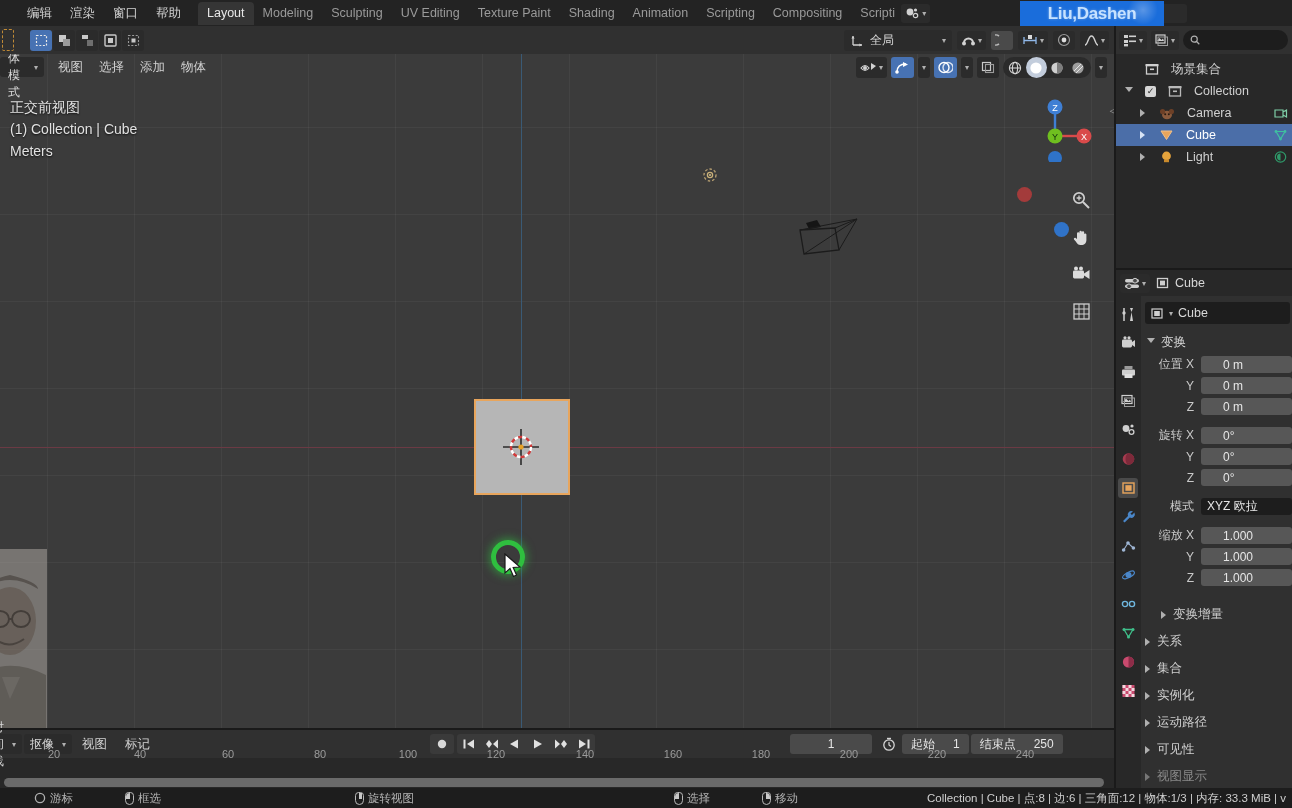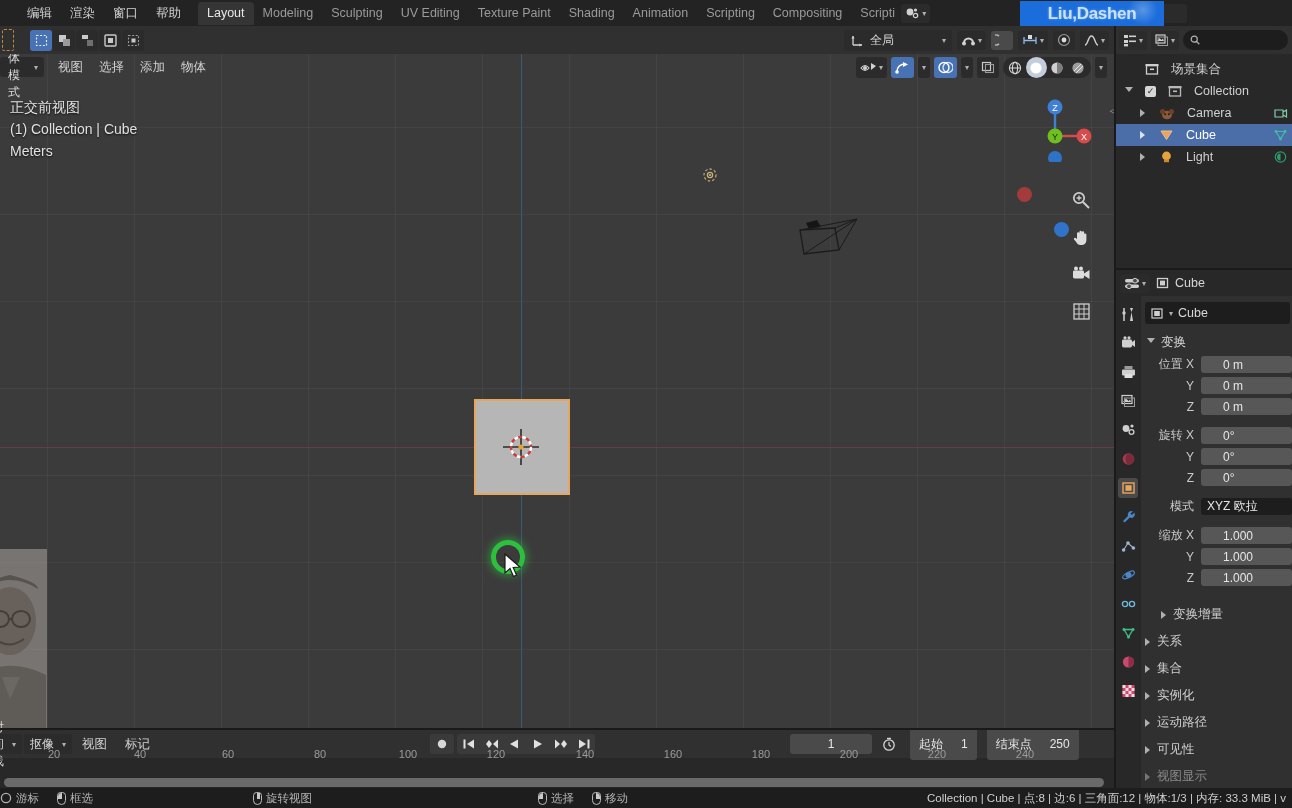--- a/index.html
+++ b/index.html
@@ -77,21 +77,21 @@
   .tl-header { position:absolute; left:0; top:0; width:1115px; height:28px; background:#303030; display:flex; align-items:center; }
   .tl-left { display:flex; align-items:center; gap:2px; padding-left:0; }
   .tl-drop { background:#2b2b2b;border-radius:3px;height:20px;display:flex;align-items:center;padding:0 6px;gap:8px; }
   .tl-mi { padding:3px 8px; font-size:12.5px; color:#d2d2d2; }
   .playbar { position:absolute; left:430px; top:4px; display:flex; align-items:center; gap:3px; }
   .pb-rec { width:24px;height:20px;background:#3a3a3a;border-radius:3px;display:flex;align-items:center;justify-content:center; }
   .pbgrp { display:flex; background:#3a3a3a; border-radius:3px; overflow:hidden; }
   .pbgrp div { width:23px;height:20px;display:flex;align-items:center;justify-content:center; }
   .framefield { position:absolute; left:790px; top:4px; width:82px; height:20px; background:#4a4a4a; border-radius:3px; display:flex; align-items:center; justify-content:center; font-size:12px; color:#e6e6e6;}
   .rangegrp { position:absolute; left:878px; top:4px; height:20px; display:flex; align-items:center; gap:2px; }
-  .rng { background:#4a4a4a; border-radius:3px; height:20px; display:flex; align-items:center; padding:16px 9px; gap:18px; font-size:12px; color:#e6e6e6;margin-left:8px;}
+  .rng { background:#4a4a4a; border-radius:3px; height:20px; display:flex; align-items:center; padding:4px 9px; gap:18px; font-size:12px; color:#e6e6e6;}
   .tl-ruler { position:absolute; left:0; top:17px; width:1081px; height:18px; }
   .tl-ruler span { position:absolute; top:1px; font-size:11px; color:#9b9b9b; transform:translateX(-50%); }
   .tl-scroll { position:absolute; left:4px; top:48px; width:1100px; height:9px; background:#6a6a6a; border-radius:5px; }
 
   
   .outliner { position:absolute; left:1115px; top:54px; width:177px; height:216px; background:#282828; padding-top:4px; }
   .orow { height:22px; display:flex; align-items:center; font-size:12.5px; color:#d0d0d0; padding-left:4px; gap:12px; position:relative;}
   .orow.sel { background:#4b6ea8; }
   .tri { width:0;height:0;border-left:5px solid #b0b0b0;border-top:4px solid transparent;border-bottom:4px solid transparent; }
   .tri.down { border-left:4px solid transparent;border-right:4px solid transparent;border-top:5px solid #b0b0b0; }
@@ -107,21 +107,21 @@
   .breadcrumb { height:22px; margin:2px 2px 6px 4px; background:#1d1d1d; border-radius:3px; display:flex; align-items:center; gap:5px; padding:0 5px; }
   .sect { display:flex; align-items:center; gap:6px; padding:4px 0 4px 6px; font-size:12.5px; color:#d8d8d8; }
   .prow { display:flex; align-items:center; height:19px; margin-bottom:2px; }
   .plabel { width:60px; text-align:right; padding-right:7px; font-size:12px; color:#c9c9c9; }
   .pfield { flex:1; height:17px; background:#575757; border-radius:3px; display:flex; align-items:center; padding-left:22px; font-size:12px; color:#e6e6e6; margin-right:0;}
   .pfield.dark { background:#1d1d1d; padding-left:6px; }
   .sect2 { display:flex; align-items:center; gap:7px; padding:5px 0 5px 4px; font-size:12.5px; color:#cfcfcf; }
 
   
   .statusbar { position:absolute; left:0; top:788px; width:1292px; height:20px; background:#1d1d1d; display:flex; align-items:center; font-size:11.5px; color:#b4b4b4; }
-  .sb-item { display:flex; align-items:center; gap:4px; margin-right:18px; }
+  .sb-item { display:flex; align-items:center; gap:4px; margin-right:18px;padding-left:34px; }
   .mouseicon { width:9px;height:13px;border:1px solid #b9b9b9;border-radius:4px 4px 5px 5px; position:relative; }
   .mouseicon.l::before{content:"";position:absolute;left:0;top:0;width:4px;height:6px;background:#c8c8c8;border-radius:4px 0 0 0;}
   .mouseicon.r::before{content:"";position:absolute;right:0;top:0;width:4px;height:6px;background:#c8c8c8;border-radius:0 4px 0 0;}
   .mouseicon.m::before{content:"";position:absolute;left:3px;top:0;width:3px;height:6px;background:#c8c8c8;}
   .sb-right { position:absolute; right:6px; display:flex; align-items:center; gap:6px; color:#cfcfcf; }
   .divline { position:absolute; background:#1a1a1a; }
 </style>
 </head>
 <body>
 

